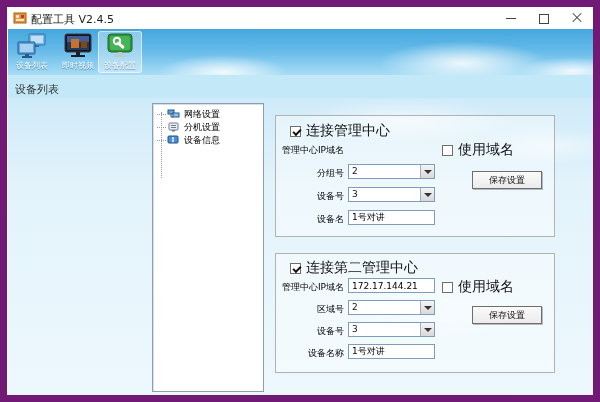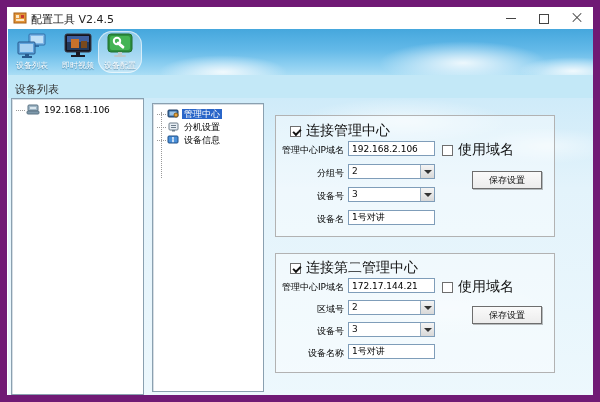--- a/index.html
+++ b/index.html
@@ -17,21 +17,21 @@
   .btn-min::after { content:''; position:absolute; left:11px; top:11px; width:10px; height:1px; background:#444; }
   .btn-max::after { content:''; position:absolute; left:11px; top:7px; width:8px; height:8px; border:1px solid #444; }
   .btn-close::before,.btn-close::after { content:''; position:absolute; left:10px; top:10px; width:12px; height:1px; background:#444; }
   .btn-close::before { transform:rotate(45deg); } .btn-close::after { transform:rotate(-45deg); }
 
   
   .toolbar { position:absolute; left:1px; top:22px; width:598px; height:46px;
              background:linear-gradient(180deg,#45A7DD 0%,#63B9E8 45%,#8FD0F1 80%,#A9DDF5 100%); overflow:hidden; }
   .cloud { position:absolute; background:radial-gradient(ellipse at center, rgba(255,255,255,.85), rgba(255,255,255,0) 70%); pointer-events:none; }
   .tbtn { position:absolute; top:2px; width:44px; height:42px; text-align:center; cursor:pointer; border-radius:3px; }
-  .tbtn.active { background:rgba(255,255,255,.38); box-shadow:inset 0 0 0 1px rgba(255,255,255,.55);border-radius:14px; }
+  .tbtn.active { background:rgba(255,255,255,.38); box-shadow:inset 0 0 0 1px rgba(255,255,255,.55); }
   .tbtn .ticon { display:block; margin:2px auto 0 auto; width:32px; height:27px; }
   .tbtn .tlabel { display:block; margin-top:0px; font-size:8px; color:#fff; text-shadow:0 1px 1px rgba(0,60,100,.55); letter-spacing:0px; }
 
   
   .band { position:absolute; left:1px; top:68px; width:598px; height:23px; background:#C3E8F7; }
   .list-header { position:absolute; left:8px; top:75px; font-size:11px; color:#333; }
   .tab { position:absolute; left:165px; top:67px; width:153px; height:24px;
          background:linear-gradient(180deg,#FFFFFF,#EDF6FB); border:1px solid #94B9CC; border-bottom:none;
          border-radius:3px 3px 0 0; text-align:center; line-height:22px; font-size:9px; color:#333; cursor:pointer; z-index:3; }
 
@@ -140,39 +140,30 @@
   </div>
 
   <div class="band"></div>
   <span class="list-header">设备列表</span>
 
   <div class="page">
     <div class="cloud" style="left:290px;top:0px;width:210px;height:46px;opacity:.7;"></div>
     <div class="cloud" style="left:470px;top:30px;width:140px;height:36px;opacity:.6;"></div>
     <div class="cloud" style="left:330px;top:180px;width:220px;height:60px;opacity:.45;"></div>
 
-    <div class="panel left-panel">
-      <div class="trow" style="margin-top:5px;">
-        <span class="dots"></span><svg width="14" height="11" viewBox="0 0 14 11">
-            <rect x="2" y="1" width="10" height="6" rx="1" fill="#9FB6C6" stroke="#5A7283"></rect>
-            <rect x="4" y="3" width="6" height="2" fill="#D9E6EE"></rect>
-            <rect x="1" y="7" width="12" height="3" rx="1" fill="#7E99AB" stroke="#5A7283"></rect>
-          </svg><span class="tlab">192.168.1.106</span>
-      </div>
-    </div>
 
     <div class="panel tree-panel">
       <div class="vline"></div>
       <div style="padding-top:4px;">
-        <div class="trow sel">
+        <div class="trow">
           <span class="dots"></span><svg width="13" height="10" viewBox="0 0 13 10">
-              <rect x="1" y="1" width="10" height="7" rx="1" fill="#3A6EA5" stroke="#1E3F66"></rect>
-              <rect x="2.5" y="2.5" width="7" height="4" fill="#9CC4E8"></rect>
-              <circle cx="9" cy="6" r="2" fill="#E8A33D" stroke="#8C5E14"></circle>
-            </svg><span class="tlab">管理中心</span>
+              <rect x="1" y="1" width="6" height="4" fill="#5FA3DC" stroke="#27598C"></rect>
+              <rect x="6" y="4" width="6" height="4" fill="#8FC3EC" stroke="#27598C"></rect>
+              <path d="M4 5 L4 8 L6 8" stroke="#444" fill="none"></path>
+            </svg><span class="tlab">网络设置</span>
         </div>
         <div class="trow">
           <span class="dots"></span><svg width="13" height="10" viewBox="0 0 13 10">
               <rect x="2" y="1" width="9" height="7" rx="1" fill="#E8EEF4" stroke="#6E7E8C"></rect>
               <rect x="4" y="3" width="5" height="1" fill="#6E7E8C"></rect>
               <rect x="4" y="5" width="5" height="1" fill="#6E7E8C"></rect>
               <rect x="5" y="8" width="3" height="1.5" fill="#6E7E8C"></rect>
             </svg><span class="tlab">分机设置</span>
         </div>
         <div class="trow">
@@ -183,21 +174,20 @@
             </svg><span class="tlab">设备信息</span>
         </div>
       </div>
     </div>
 
     <div class="group g1">
       <div class="cbrow" style="left:14px;top:8px;">
         <span class="cb checked"></span><span class="cblab">连接管理中心</span>
       </div>
       <span class="flabel" style="left:2px;top:28px;">管理中心IP域名</span>
-      <input class="tfield" style="left: 72px; top: 25px;" value="192.168.2.106">
       <div class="cbrow" style="left:166px;top:27px;">
         <span class="cb"></span><span class="cblab">使用域名</span>
       </div>
       <span class="flabel" style="left:2px;top:51px;">分组号</span>
       <div class="combo" style="left:72px;top:48px;">
         <span class="ctext">2</span>
         <span class="cbtn"></span>
       </div>
       <span class="flabel" style="left:2px;top:74px;">设备号</span>
       <div class="combo" style="left:72px;top:71px;">

